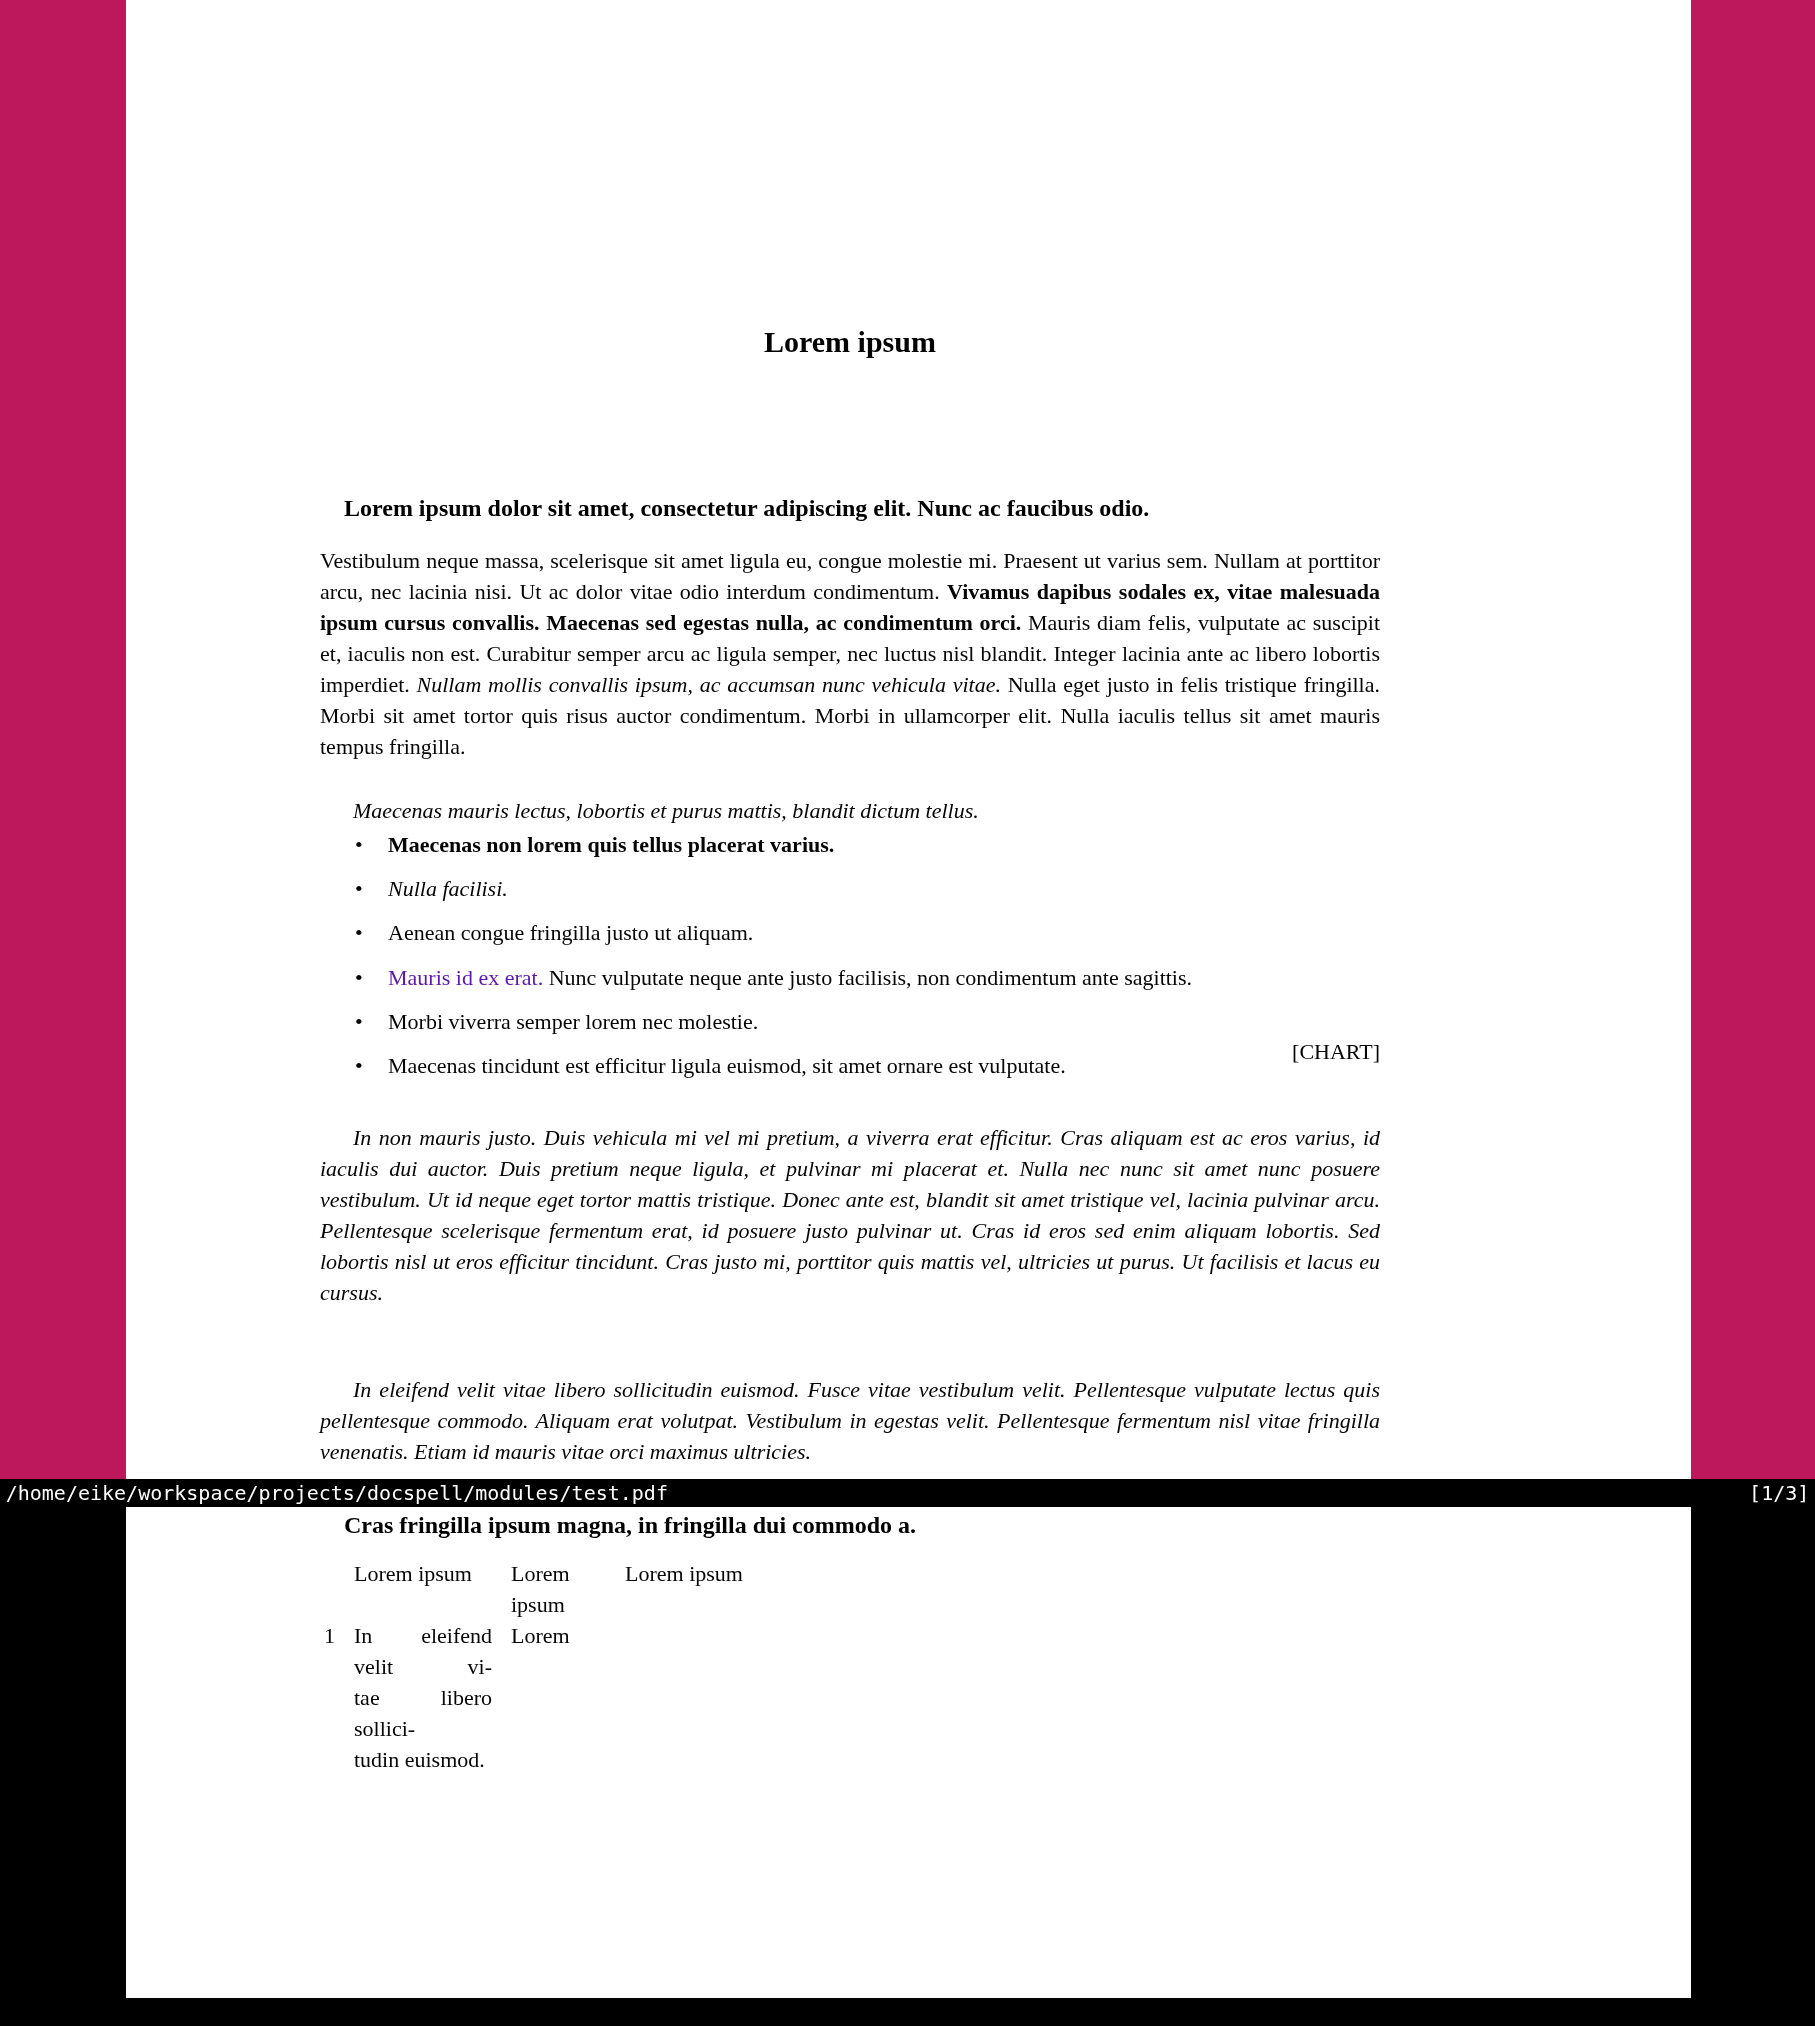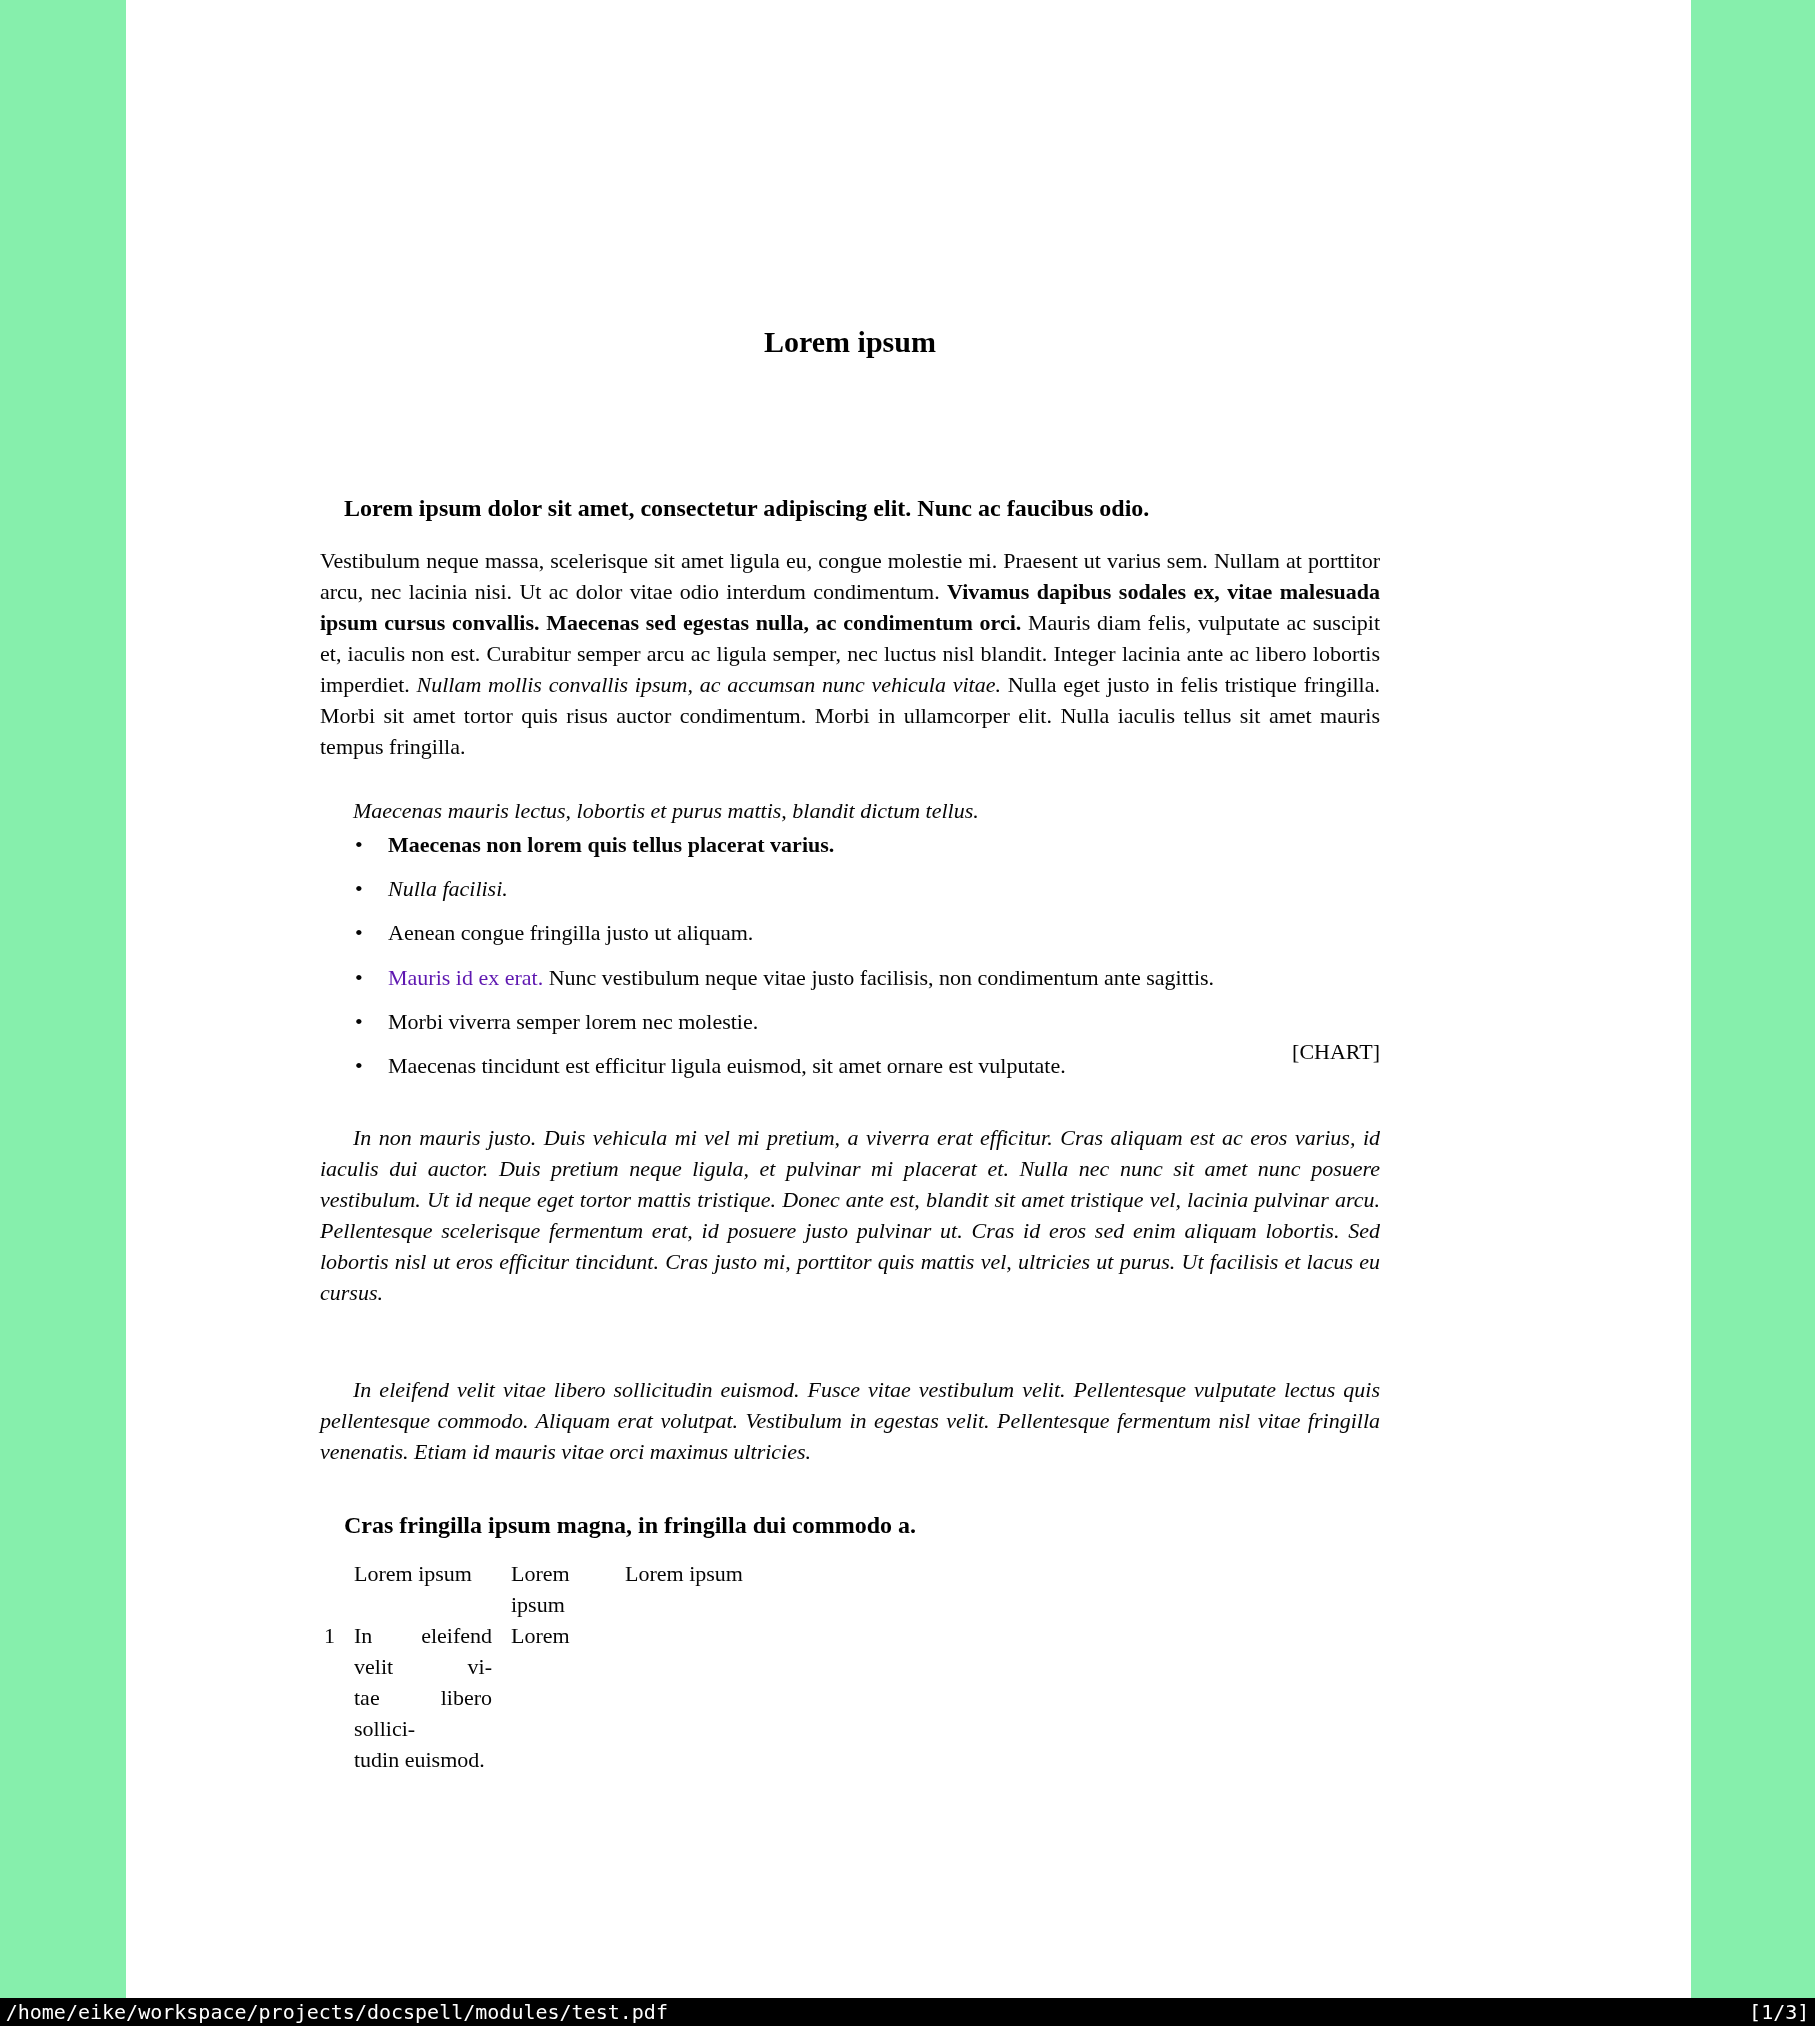--- a/index.html
+++ b/index.html
@@ -7,22 +7,22 @@
     padding: 0;
     width: 1815px;
     height: 2026px;
     background: #000000;
     overflow: hidden;
     font-family: "Liberation Serif", "DejaVu Serif", serif;
   }
   .viewer {
     position: relative;
     width: 1815px;
-    height: 2026px;
-    background: #86efac;
+    height: 1507px;
+    background: #be185d;
   }
   .page {
     position: absolute;
     left: 126px;
     top: 0;
     width: 1565px;
     height: 1998px;
     background: #ffffff;
     color: #000000;
   }
@@ -122,21 +122,21 @@
     <div class="block heading heading-1">Lorem ipsum dolor sit amet, consectetur adipiscing elit. Nunc ac faucibus odio.</div>
 
     <div class="block para-1"><span>Vestibulum neque massa, scelerisque sit amet ligula eu, congue molestie mi. Praesent ut varius sem. Nullam at porttitor arcu, nec lacinia nisi. Ut ac dolor vitae odio interdum condimentum. </span><span class="bold">Vivamus dapibus sodales ex, vitae malesuada ipsum cursus convallis. Maecenas sed egestas nulla, ac condimentum orci. </span><span>Mauris diam felis, vulputate ac suscipit et, iaculis non est. Curabitur semper arcu ac ligula semper, nec luctus nisl blandit. Integer lacinia ante ac libero lobortis imperdiet. </span><span class="italic">Nullam mollis convallis ipsum, ac accumsan nunc vehicula vitae. </span><span>Nulla eget justo in felis tristique fringilla. Morbi sit amet tortor quis risus auctor condimentum. Morbi in ullamcorper elit. Nulla iaculis tellus sit amet mauris tempus fringilla.</span></div>
 
     <div class="block para-single para-indent">Maecenas mauris lectus, lobortis et purus mattis, blandit dictum tellus.</div>
 
     <ul class="block bullet-list">
       <li><span class="marker">•</span><span class="bold">Maecenas non lorem quis tellus placerat varius.</span></li>
       <li><span class="marker">•</span><span class="italic">Nulla facilisi.</span></li>
       <li><span class="marker">•</span><span>Aenean congue fringilla justo ut aliquam.</span></li>
-      <li><span class="marker">•</span><span class="link">Mauris id ex erat.</span><span> Nunc vestibulum neque vitae justo facilisis, non condimentum ante sagittis.</span></li>
+      <li><span class="marker">•</span><span class="link">Mauris id ex erat.</span><span> Nunc vulputate neque ante justo facilisis, non condimentum ante sagittis.</span></li>
       <li><span class="marker">•</span><span>Morbi viverra semper lorem nec molestie.</span></li>
       <li><span class="marker">•</span><span>Maecenas tincidunt est efficitur ligula euismod, sit amet ornare est vulputate.</span></li>
     </ul>
 
     <div class="block chart-line">[CHART]</div>
 
     <div class="block para-2 para-indent">In non mauris justo. Duis vehicula mi vel mi pretium, a viverra erat efficitur. Cras aliquam est ac eros varius, id iaculis dui auctor. Duis pretium neque ligula, et pulvinar mi placerat et. Nulla nec nunc sit amet nunc posuere vestibulum. Ut id neque eget tortor mattis tristique. Donec ante est, blandit sit amet tristique vel, lacinia pulvinar arcu. Pellentesque scelerisque fermentum erat, id posuere justo pulvinar ut. Cras id eros sed enim aliquam lobortis. Sed lobortis nisl ut eros efficitur tincidunt. Cras justo mi, porttitor quis mattis vel, ultricies ut purus. Ut facilisis et lacus eu cursus.</div>
 
     <div class="block heading heading-2">Cras fringilla ipsum magna, in fringilla dui commodo a.</div>
 

